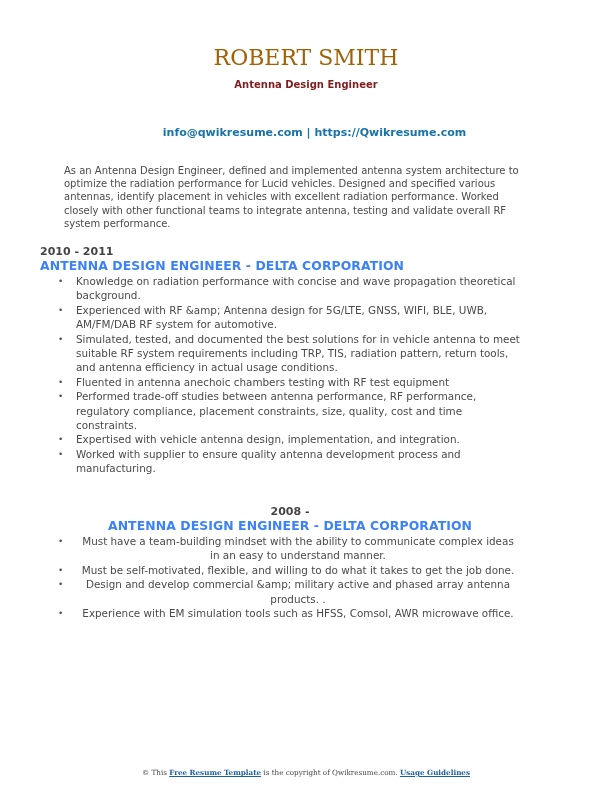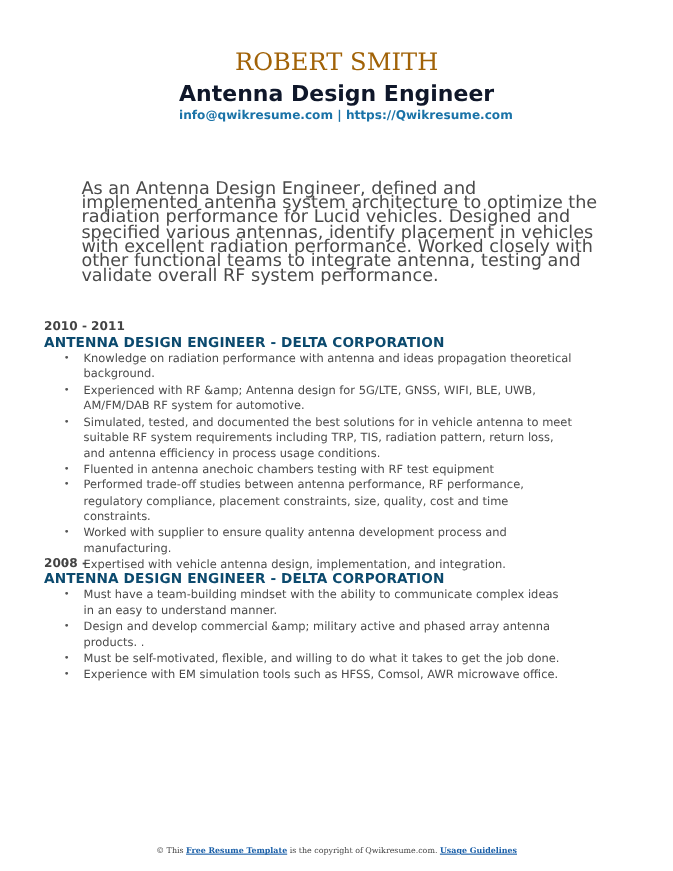--- a/index.html
+++ b/index.html
@@ -1,64 +1,64 @@
 <!DOCTYPE html>
 <html><head>
   <meta charset="utf-8">
   <style>
     html, body { margin: 0; padding: 0; background: #ffffff; }
     body { width: 612px; height: 792px; position: relative; overflow: hidden; font-family: "DejaVu Sans", sans-serif; color: #3d3d3d; }
     .header { position: absolute; top: 40px; left: 0; width: 612px; text-align: center; }
     .name { font-family: "DejaVu Serif", serif; font-size: 22px; color: #a16207; line-height: 36px; letter-spacing: 0px; }
-    .title { font-family: "DejaVu Sans", sans-serif; font-weight: bold; font-size: 20px; color: #0f172a; line-height: 18px; margin-top: 0px; text-align: center; }
-    .contact { margin-top: 4px; font-size: 11px; font-weight: bold; color: #1a73a8; line-height: 14px; padding-left: 17px; }
+    .title { font-family: "DejaVu Sans", sans-serif; font-weight: bold; font-size: 10px; color: #7f1d1d; line-height: 18px; margin-top: 0px; text-align: center; }
+    .contact { margin-top: 32px; font-size: 11px; font-weight: bold; color: #1a73a8; line-height: 14px; padding-left: 17px; }
     .contact a { color: #1a73a8; text-decoration: none; }
-    .summary { position: absolute; top: 164px; left: 64px; width: 470px; font-size: 16px; line-height: 13.2px; color: #4a4a4a; margin-left: 10px; }
+    .summary { position: absolute; top: 164px; left: 64px; width: 470px; font-size: 10px; line-height: 13.2px; color: #4a4a4a; }
     .section { position: absolute; left: 40px; width: 500px; }
     .dates { font-size: 11px; font-weight: bold; color: #444; line-height: 13px; }
-    .job-title { font-size: 12.4px; font-weight: bold; color: #0c4a6e; line-height: 15px; letter-spacing: 0.1px; }
+    .job-title { font-size: 12.4px; font-weight: bold; color: #3b82f6; line-height: 15px; letter-spacing: 0.1px; }
     ul.bullets { margin: 1px 0 0 0; padding: 0 0 0 36px; list-style: none; }
     ul.bullets li { position: relative; font-size: 10.4px; line-height: 14.4px; color: #4a4a4a; width: 444px; }
     ul.bullets li::before { content: "\2022"; position: absolute; left: -18px; top: 0; font-size: 9px; color: #555; }
     .footer { position: absolute; top: 768px; left: 0; width: 612px; text-align: center; font-family: "DejaVu Serif", serif; font-size: 7.2px; color: #444; }
     .footer a { color: #1a5fa8; text-decoration: underline; font-weight: bold; }
   </style>
 </head>
 <body>
 
 <div class="header">
   <div class="name">ROBERT SMITH</div>
   <div class="title">Antenna Design Engineer</div>
   <div class="contact">
     <a>info@qwikresume.com</a><span> | </span><a>https://Qwikresume.com</a>
   </div>
 </div>
 
 <div class="summary">As an Antenna Design Engineer, defined and implemented antenna system architecture to optimize the radiation performance for Lucid vehicles. Designed and specified various antennas, identify placement in vehicles with excellent radiation performance. Worked closely with other functional teams to integrate antenna, testing and validate overall RF system performance.</div>
 
-<div class="section" style="top:245px;margin-top:45px;">
+<div class="section" style="top:245px;">
   <div class="dates">2010 - 2011</div>
   <div class="job-title">ANTENNA DESIGN ENGINEER - DELTA CORPORATION</div>
   <ul class="bullets">
-    <li>Knowledge on radiation performance with antenna and ideas propagation theoretical background.</li>
+    <li>Knowledge on radiation performance with concise and wave propagation theoretical background.</li>
     <li>Experienced with RF &amp;amp; Antenna design for 5G/LTE, GNSS, WIFI, BLE, UWB, AM/FM/DAB RF system for automotive.</li>
-    <li>Simulated, tested, and documented the best solutions for in vehicle antenna to meet suitable RF system requirements including TRP, TIS, radiation pattern, return loss, and antenna efficiency in process usage conditions.</li>
+    <li>Simulated, tested, and documented the best solutions for in vehicle antenna to meet suitable RF system requirements including TRP, TIS, radiation pattern, return tools, and antenna efficiency in actual usage conditions.</li>
     <li>Fluented in antenna anechoic chambers testing with RF test equipment</li>
     <li>Performed trade-off studies between antenna performance, RF performance, regulatory compliance, placement constraints, size, quality, cost and time constraints.</li>
+    <li>Expertised with vehicle antenna design, implementation, and integration.</li>
     <li>Worked with supplier to ensure quality antenna development process and manufacturing.</li>
-    <li>Expertised with vehicle antenna design, implementation, and integration.</li>
   </ul>
 </div>
 
-<div class="section" style="top:505px;">
+<div class="section" style="top:505px;text-align:center;">
   <div class="dates">2008 -</div>
   <div class="job-title">ANTENNA DESIGN ENGINEER - DELTA CORPORATION</div>
   <ul class="bullets">
     <li>Must have a team-building mindset with the ability to communicate complex ideas in an easy to understand manner.</li>
+    <li>Must be self-motivated, flexible, and willing to do what it takes to get the job done.</li>
     <li>Design and develop commercial &amp;amp; military active and phased array antenna products. .</li>
-    <li>Must be self-motivated, flexible, and willing to do what it takes to get the job done.</li>
     <li>Experience with EM simulation tools such as HFSS, Comsol, AWR microwave office.</li>
   </ul>
 </div>
 
 <div class="footer">
   <span>© This </span><a>Free Resume Template</a><span> is the copyright of Qwikresume.com. </span><a>Usage Guidelines</a>
 </div>
 
 </body></html>

